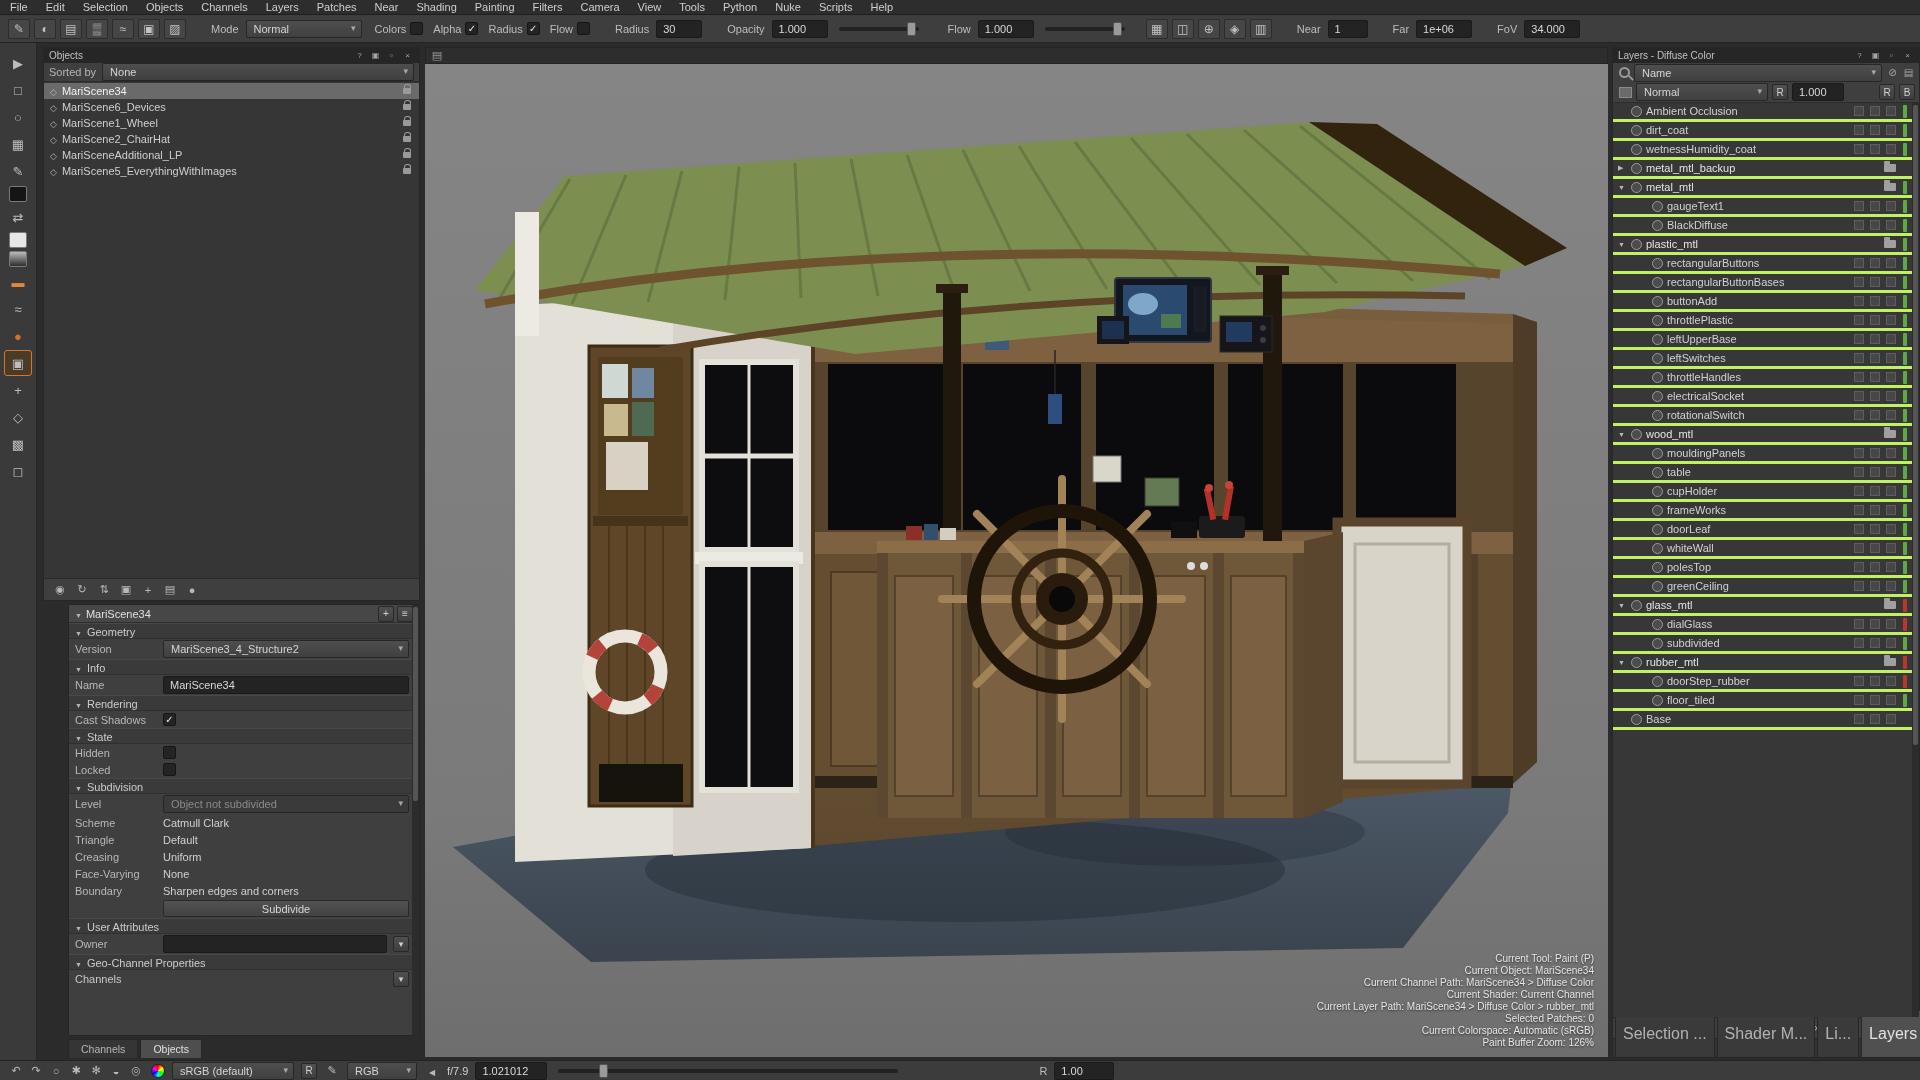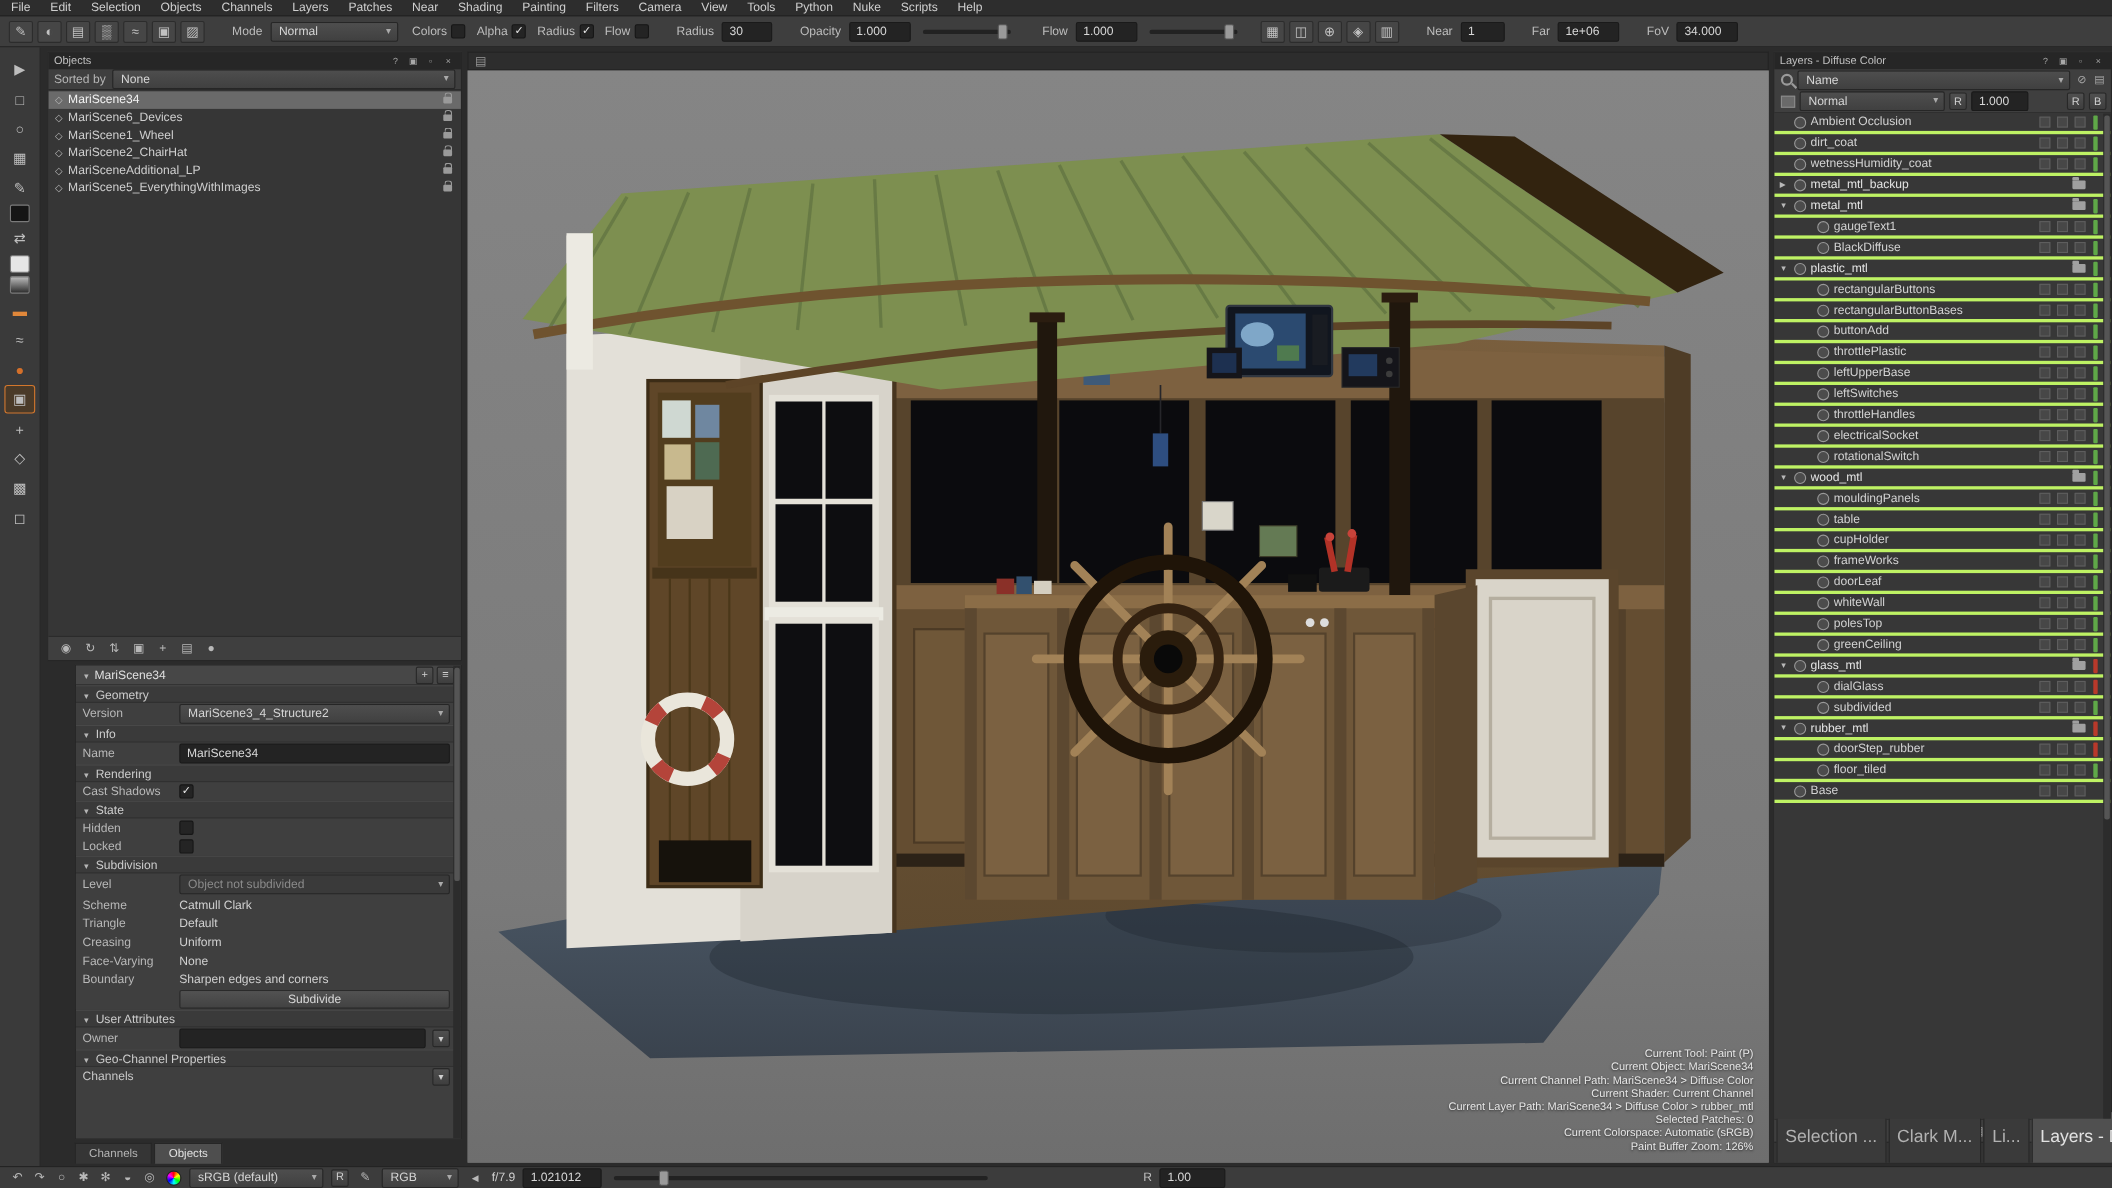--- a/index.html
+++ b/index.html
@@ -944,21 +944,21 @@
       <span class="ft-ic" data-name="merge-layers-icon">⇓</span>
       <span class="ft-ic" data-name="flatten-icon">≡</span>
       <span class="ft-ic" data-name="share-layer-icon">⇄</span>
       <span class="ft-ic" data-name="cache-layer-icon">▦</span>
       <span class="ft-ic" data-name="remove-layer-icon">×</span>
       <span class="ft-ic" data-name="sync-layers-icon">↻</span>
     </div>
   <div class="lp-tabs" data-name="right-dock-tabs">
 
   <span class="ptab" data-name="dock-tab">Selection ...</span>
-      <span class="ptab" data-name="dock-tab">Clark M...</span>
+      <span class="ptab" data-name="dock-tab">Shader M...</span>
       <span class="ptab" data-name="dock-tab">Li...</span>
       <span class="ptab" data-name="dock-tab" data-active="true">Layers - Diffus...</span>
       <span class="ptab" data-name="dock-tab">Pa...</span>
     </div>
 </div>
 
 <div id="status-bar" data-name="status-bar">
   <div class="tb-group" data-name="statusbar-icons">
 
   <span class="sb-ic" data-name="undo-icon">↶</span>

